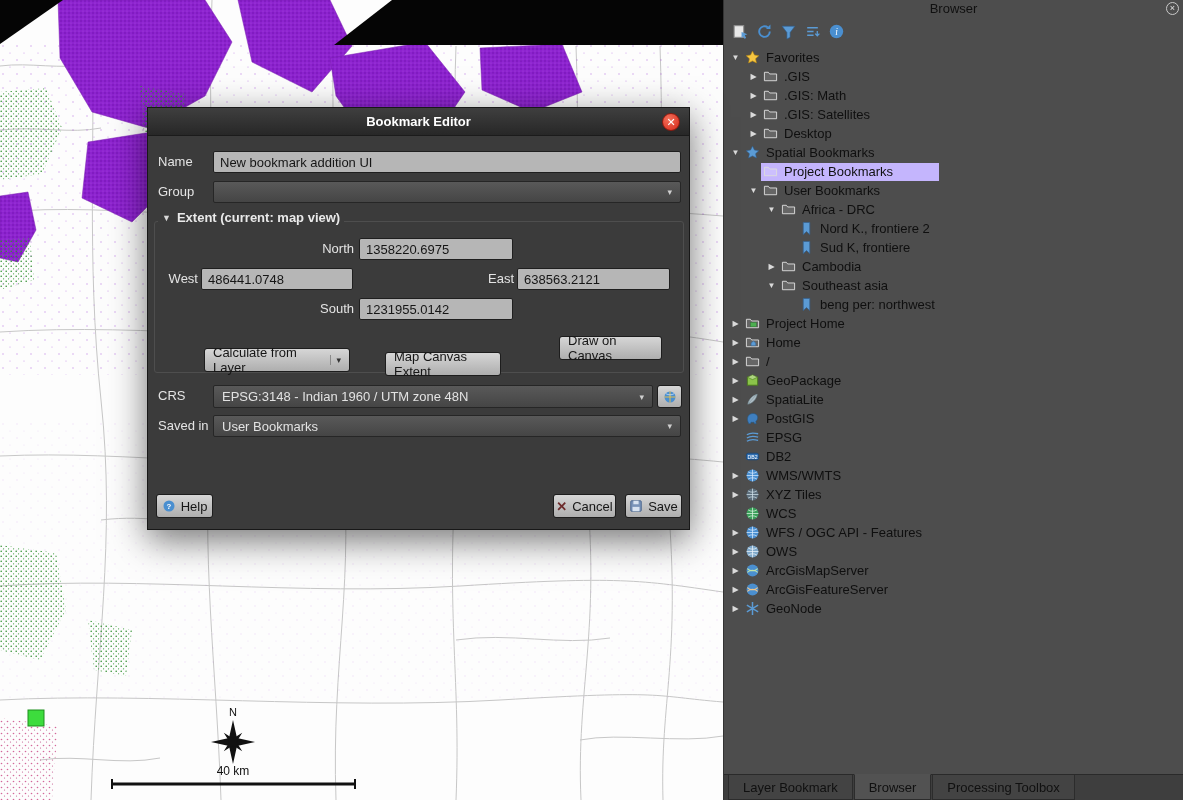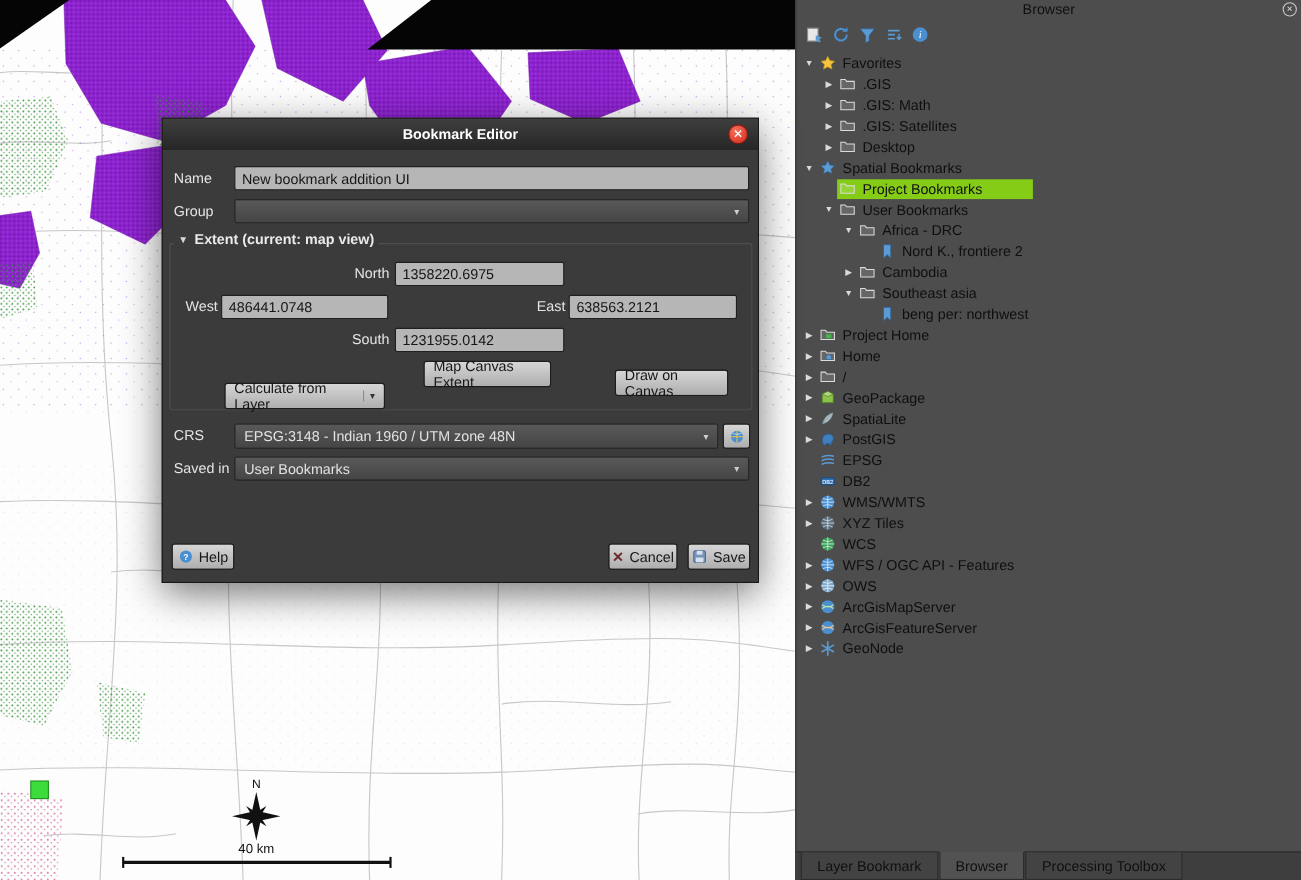--- a/index.html
+++ b/index.html
@@ -48,21 +48,21 @@
   .panel-title { text-align:center; color:#101010; font-size:13px; line-height:17px; }
   .panel-close { position:absolute; right:4px; top:2px; width:13px; height:13px; border:1px solid #c9c9c9;
             border-radius:50%; color:#e4e4e4; font-size:9px; line-height:11px; text-align:center; }
   .panel-toolbar { height:26px; display:flex; align-items:center; gap:7px; padding-left:8px; }
   .tb-icon { width:17px; height:17px; display:inline-flex; }
   .tb-icon svg { width:17px; height:17px; }
   .tree { position:absolute; left:0; top:44px; right:0; bottom:26px; overflow:hidden; padding-top:4px; }
   .tree-row { height:19px; display:flex; align-items:center; white-space:nowrap; }
   .tree-arrow { width:15px; text-align:center; font-size:8px; color:#dadada; flex:0 0 15px; }
   .row-content { display:flex; align-items:center; padding:1px 4px 1px 2px; }
-  .tree-row.selected .row-content { background:#84cc16; padding-right:46px; }
+  .tree-row.selected .row-content { background:#c4b5fd; padding-right:46px; }
   .tree-row.selected .tree-label { color:#101010; }
   .tree-icon { width:17px; height:16px; display:inline-flex; align-items:center; }
   .tree-icon svg { width:15px; height:15px; }
   .tree-label { color:#0f0f0f; padding-left:4px; font-size:13px; }
 
   .dock-tabs { position:absolute; left:0; bottom:0; width:460px; height:26px; background:#3e3e3e;
             border-top:1px solid #2a2a2a; display:flex; align-items:stretch; padding-left:4px; }
   .dock-tab { display:flex; align-items:center; padding:0 14px; font-size:13px; color:#101010;
             background:#434343; border:1px solid #2c2c2c; border-top:none; margin-right:1px; }
   .dock-tab.active { background:#525252; border-top:1px solid #525252; margin-top:-1px; }
@@ -196,21 +196,21 @@
     <div class="dlg-label right" style="left:336px; top:160px; width:30px;">East</div>
     <input class="dlg-input" style="left: 369px; top: 160px; width: 153px;" value="638563.2121">
 
     <div class="dlg-label right" style="left:110px; top:190px; width:96px;">South</div>
     <input class="dlg-input" style="left: 211px; top: 190px; width: 154px;" value="1231955.0142">
 
     <div class="dlg-btn" style="left:56px; top:240px; width:146px;">
       <span>Calculate from Layer</span>
       <span class="menu-arrow">▾</span>
     </div>
-    <div class="dlg-btn" style="left:237px; top:220px; width:116px;">
+    <div class="dlg-btn" style="left:237px; top:244px; width:116px;">
       <span>Map Canvas Extent</span>
     </div>
     <div class="dlg-btn" style="left:411px; top:228px; width:103px;">
       <span>Draw on Canvas</span>
     </div>
 
     <div class="dlg-label" style="left:10px; top:277px; width:50px;">CRS</div>
     <div class="dlg-combo" style="left:65px; top:277px; width:440px; height:23px;">
       <span class="combo-text">EPSG:3148 - Indian 1960 / UTM zone 48N</span>
       <span class="combo-arrow">▾</span>
@@ -394,20 +394,31 @@
         </div>
         <div class="tree-row" style="padding-left: 58px;">
           <span class="tree-arrow"></span>
           <span class="row-content">
             <span class="tree-icon">
               <svg viewBox="0 0 16 16">
                 <path d="M4.5 1.5h7v13l-3.5-3.2-3.5 3.2z" fill="#5b9bd5" stroke="#35618f" stroke-width="0.8"></path>
               </svg>
             </span>
             <span class="tree-label">Nord K., frontiere 2</span>
+          </span>
+        </div>
+        <div class="tree-row" style="padding-left: 58px;">
+          <span class="tree-arrow"></span>
+          <span class="row-content">
+            <span class="tree-icon">
+              <svg viewBox="0 0 16 16">
+                <path d="M4.5 1.5h7v13l-3.5-3.2-3.5 3.2z" fill="#5b9bd5" stroke="#35618f" stroke-width="0.8"></path>
+              </svg>
+            </span>
+            <span class="tree-label">Sud K, frontiere</span>
           </span>
         </div>
         <div class="tree-row" style="padding-left: 40px;">
           <span class="tree-arrow">▶</span>
           <span class="row-content">
             <span class="tree-icon">
               <svg viewBox="0 0 16 16">
                 <path d="M1.5 3.5h4.2l1.4 1.8h7.4v7.2h-13z" fill="rgba(255,255,255,0.14)" stroke="#dcdcdc" stroke-width="1"></path>
               </svg>
             </span>

